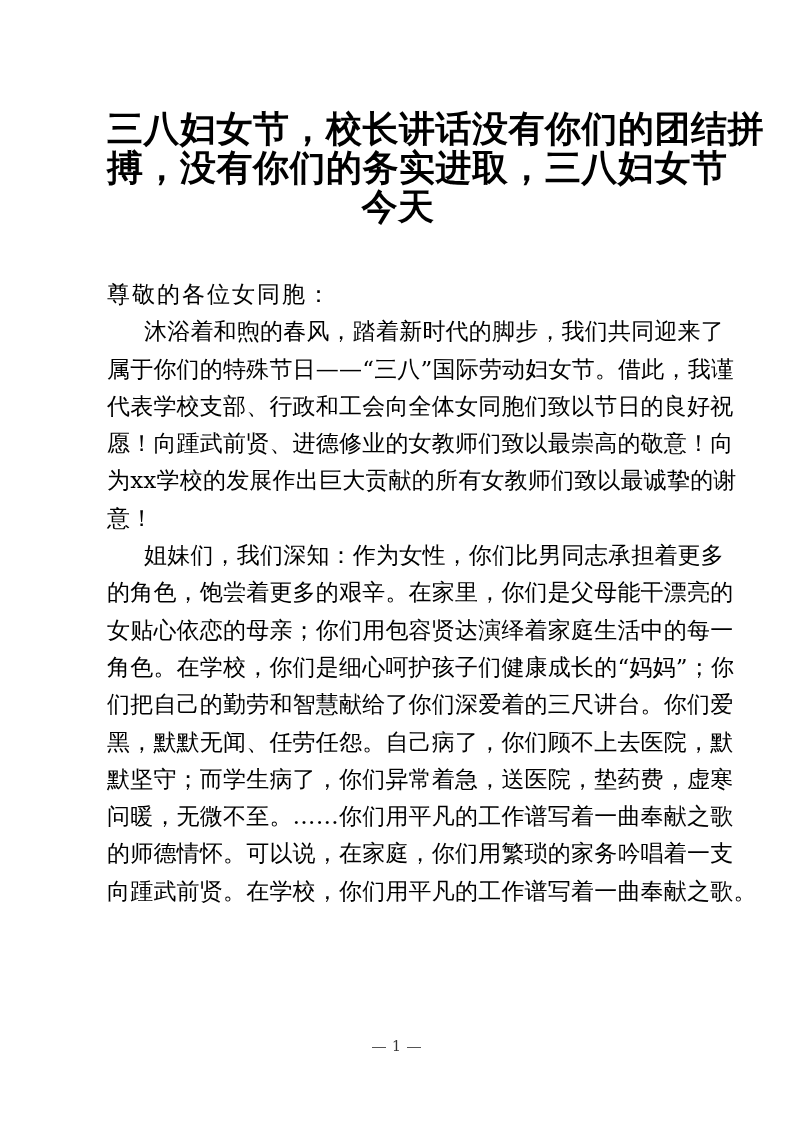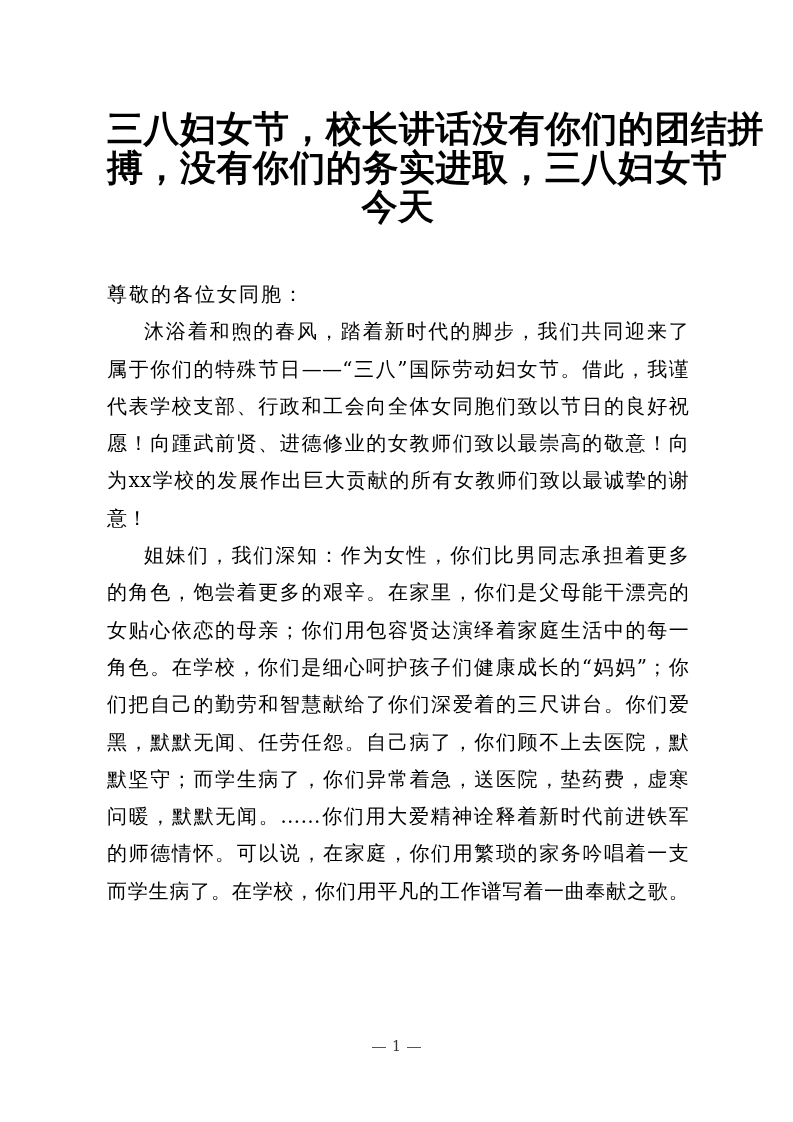--- a/index.html
+++ b/index.html
@@ -37,21 +37,21 @@
     }
     .title .tline {
       display: block;
       white-space: nowrap;
     }
     .body {
       position: absolute;
       left: 107px;
       top: 276px;
       width: 582px;
-      font-size: 20px;
+      font-size: 23px;
       line-height: 37.3px;
     }
     .line {
       display: block;
       white-space: nowrap;
       height: 37.3px;
       text-align: justify;
       text-align-last: justify;
       letter-spacing: 0.2px;
     }
@@ -107,23 +107,23 @@
     </div>
 
     <div>
       <span class="line indent">姐妹们，我们深知：作为女性，你们比男同志承担着更多</span>
       <span class="line">的角色，饱尝着更多的艰辛。在家里，你们是父母能干漂亮的</span>
       <span class="line">女贴心依恋的母亲；你们用包容贤达演绎着家庭生活中的每一</span>
       <span class="line">角色。在学校，你们是细心呵护孩子们健康成长的“妈妈”；你</span>
       <span class="line">们把自己的勤劳和智慧献给了你们深爱着的三尺讲台。你们爱</span>
       <span class="line">黑，默默无闻、任劳任怨。自己病了，你们顾不上去医院，默</span>
       <span class="line">默坚守；而学生病了，你们异常着急，送医院，垫药费，虚寒</span>
-      <span class="line">问暖，默默无闻。……你们用大爱精神诠释着新时代前进铁军</span>
+      <span class="line">问暖，无微不至。……你们用平凡的工作谱写着一曲奉献之歌</span>
       <span class="line">的师德情怀。可以说，在家庭，你们用繁琐的家务吟唱着一支</span>
-      <span class="line">而学生病了。在学校，你们用平凡的工作谱写着一曲奉献之歌。</span>
+      <span class="line">向踵武前贤。在学校，你们用平凡的工作谱写着一曲奉献之歌。</span>
     </div>
 
   </div>
 
   <div class="footer">
     <span class="dash"></span><span>1</span><span class="dash"></span>
   </div>
 
 </div>
 

